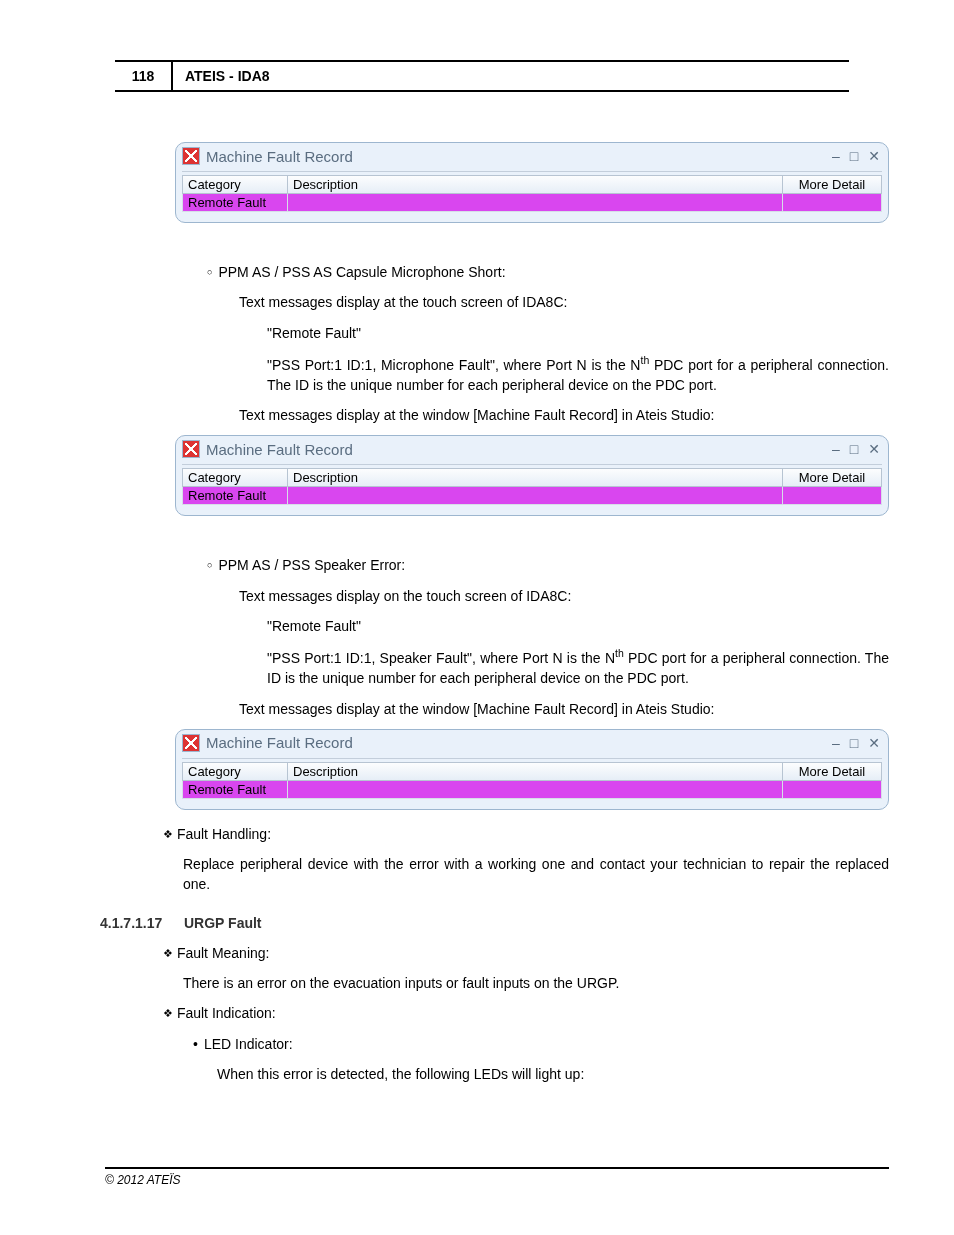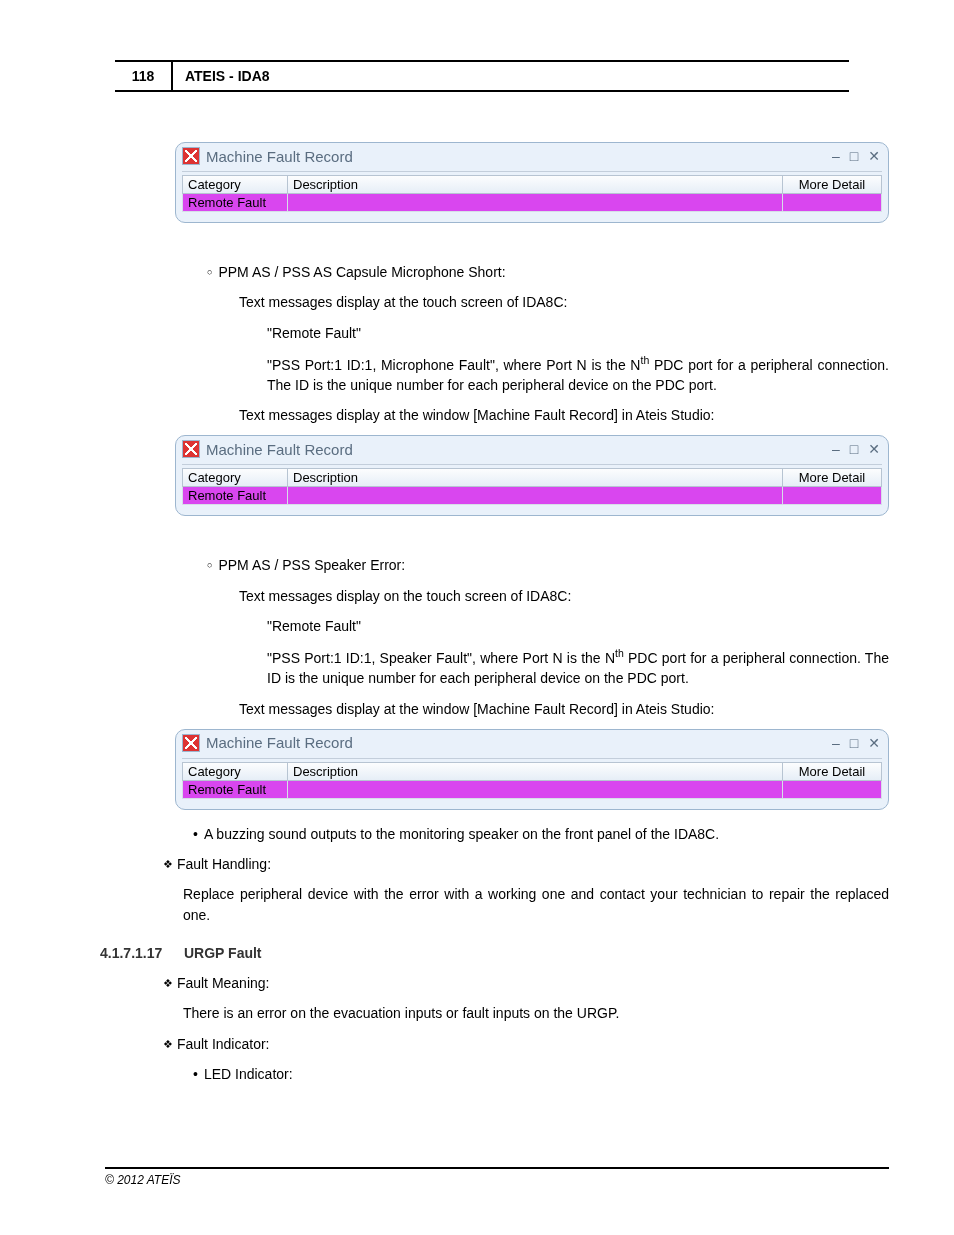--- a/index.html
+++ b/index.html
@@ -276,31 +276,31 @@
           </div>
           <div class="mfr-row mfr-datarow">
             <div class="mfr-cell c-cat">Remote Fault</div>
             <div class="mfr-cell c-desc"></div>
             <div class="mfr-cell c-det"></div>
           </div>
         </div>
       </div>
     </div>
 
-    <div class="para dot-bullet" style="margin-left:18px">A buzzing sound outputs to the monitoring speaker on the front panel of the IDA8C.</div>
 
     <div class="para diamond-bullet" style="margin-left:-12px">Fault Handling:</div>
     <div class="para" style="margin-left:8px">Replace peripheral device with the error with a working one and contact your technician to repair the replaced one.</div>
 
     <div class="section-heading" style="margin-left:-75px">
       <span class="section-num">4.1.7.1.17</span><span>URGP Fault</span>
     </div>
 
     <div class="para diamond-bullet" style="margin-left:-12px">Fault Meaning:</div>
     <div class="para" style="margin-left:8px">There is an error on the evacuation inputs or fault inputs on the URGP.</div>
 
-    <div class="para diamond-bullet" style="margin-left:-12px">Fault Indicator:</div>
+    <div class="para diamond-bullet" style="margin-left:-12px">Fault Indication:</div>
     <div class="para dot-bullet" style="margin-left:18px">LED Indicator:</div>
+    <div class="para" style="margin-left:42px">When this error is detected, the following LEDs will light up:</div>
 
   </div>
 
   <div class="footer">© 2012 ATEÏS</div>
 </div>
 
 </body></html>

